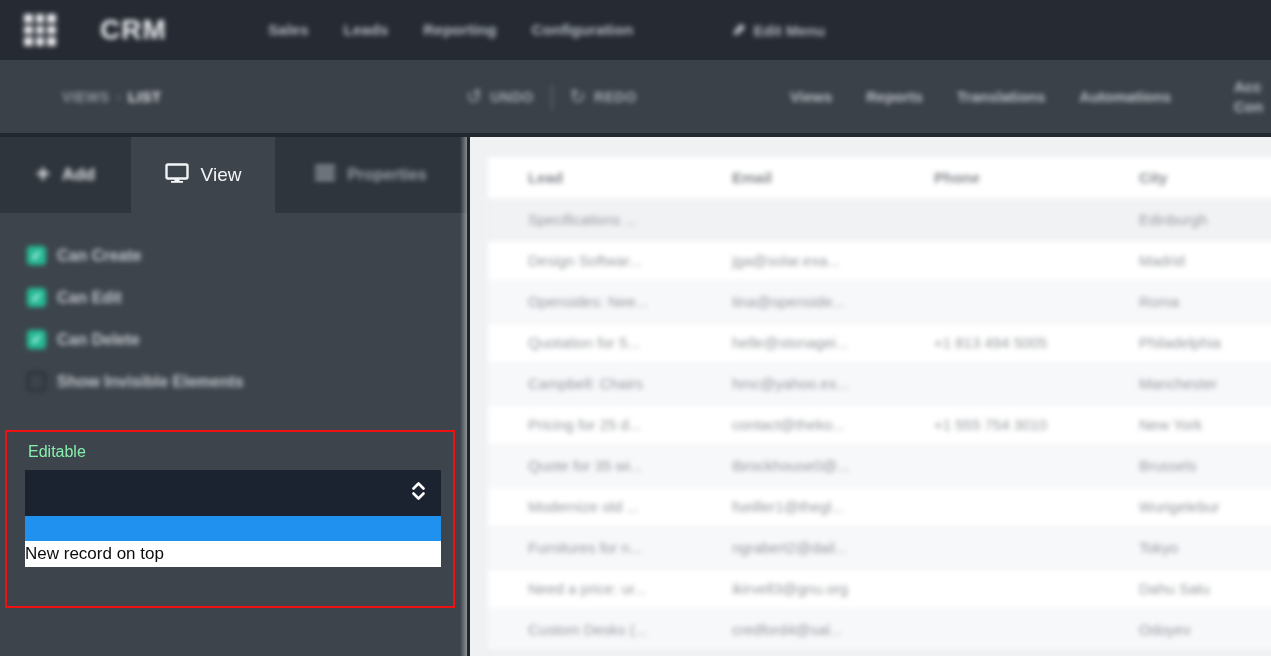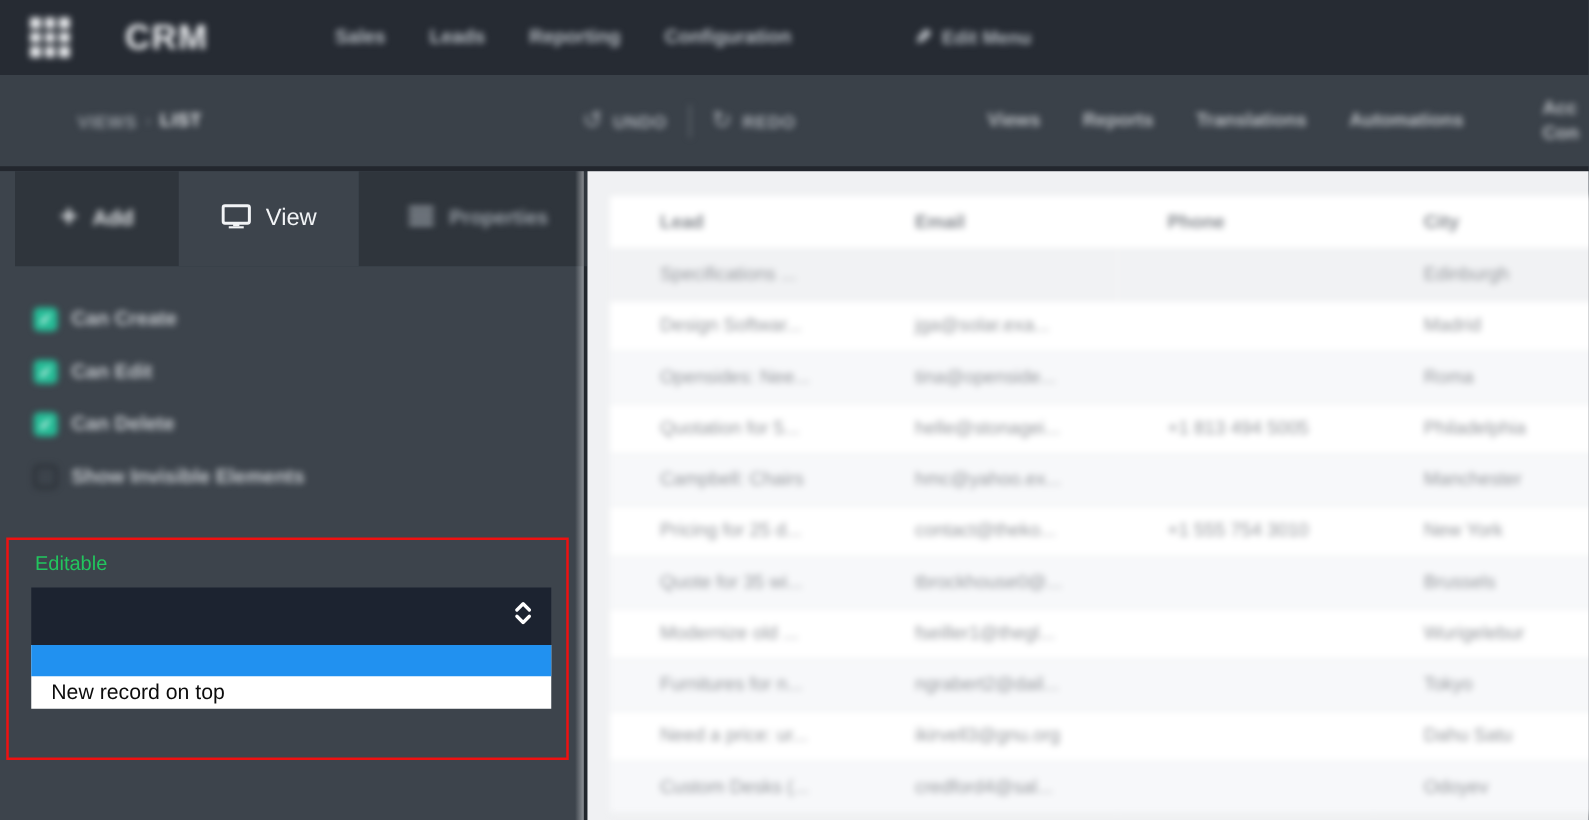--- a/index.html
+++ b/index.html
@@ -40,21 +40,21 @@
                   align-items:center; gap:34px; overflow:hidden; }
   .toolbar-tab { font-size:15px; font-weight:bold; color:#bcc0c5; cursor:pointer; white-space:nowrap; }
   .tab-clipped { margin-left:29px; line-height:20px; flex:none; }
   .tab-clipped div { font-size:15px; font-weight:bold; color:#bcc0c5; }
 
   
   .sidebar { position:absolute; left:0; top:137px; width:470px; bottom:0; background:#3d444c;
              border-right:3px solid #21262c; }
   .sidebar::after { content:""; position:absolute; right:0; top:0; bottom:0; width:7px;
                     background:linear-gradient(to right, rgba(240,241,243,0), rgba(240,241,243,.45)); }
-  .tabstrip { position:absolute; left:12px; top:0; width:467px; height:76px; background:#2f353c; display:flex; }
+  .tabstrip { position:absolute; left:0; top:0; width:467px; height:76px; background:#2f353c; display:flex; }
   .s-tab { display:flex; align-items:center; justify-content:center; gap:12px; cursor:pointer; }
   .s-tab.add  { width:131px; }
   .s-tab.view { width:144px; background:#3d444c; }
   .s-tab.props{ width:192px; }
   .s-tab-inner { display:flex; align-items:center; gap:12px; }
   .add-plus { font-size:24px; font-weight:bold; color:#e6e9ec; line-height:1; margin-top:-2px; }
   .s-tab.add .s-label { font-size:17px; font-weight:bold; color:#e3e6e9; }
   .s-tab.view .s-label { font-size:19px; color:#f2f4f6; }
   .s-tab.props .s-label { font-size:16px; font-weight:bold; color:#99a0a8; }
 
@@ -62,26 +62,26 @@
   .cb-row { display:flex; align-items:center; gap:11px; margin:0 0 23px 27px; height:19px; }
   .cb-row.first { margin-top:33px; }
   .cb-row.gap   { margin-top:16px; }
   .cb-box { width:19px; height:19px; border-radius:4px; display:flex; align-items:center;
             justify-content:center; font-size:13px; font-weight:bold; color:#fff; cursor:pointer; }
   .cb-box.unchecked { background:transparent; border:2px solid #262b31; }
   .cb-label { font-size:16px; font-weight:bold; color:#c5c9ce; }
 
   .editable-box { position:absolute; left:5px; top:293px; width:450px; height:178px;
                   border:2px solid #ee1111; }
-  .editable-label { margin:11px 0 0 21px; font-size:16px; color:#22c55e; }
+  .editable-label { margin:11px 0 0 21px; font-size:16px; color:#86efac; }
   .ed-select { position:relative; margin:9px 0 0 18px; width:416px; height:46px; background:#1c2330;
                cursor:pointer; }
   .ed-chevrons { position:absolute; right:15px; top:50%; transform:translateY(-50%); }
   .ed-dropdown { margin-left:18px; width:416px; background:#ffffff; }
-  .opt { font-size:17px; color:#0c0c0c; line-height:26px; padding-left:16px; cursor:pointer;
+  .opt { font-size:17px; color:#0c0c0c; line-height:26px; cursor:pointer;
          white-space:nowrap; }
   .opt.selected-blank { height:25px; padding:0; }
 
   
   .main { position:absolute; left:470px; top:137px; right:0; bottom:0; background:#f0f1f3; overflow:hidden; }
   .table-wrap { position:absolute; left:18px; top:20px; width:930px; background:#ffffff; }
   table { border-collapse:collapse; table-layout:fixed; width:930px; }
   th { height:42px; text-align:left; font-size:15px; font-weight:bold; color:#84888e;
        padding-left:40px; border-bottom:1px solid #e4e6e8; background:#ffffff; }
   td { height:41px; font-size:15px; color:#96999e; padding-left:40px; border-bottom:1px solid #e9ebed;

